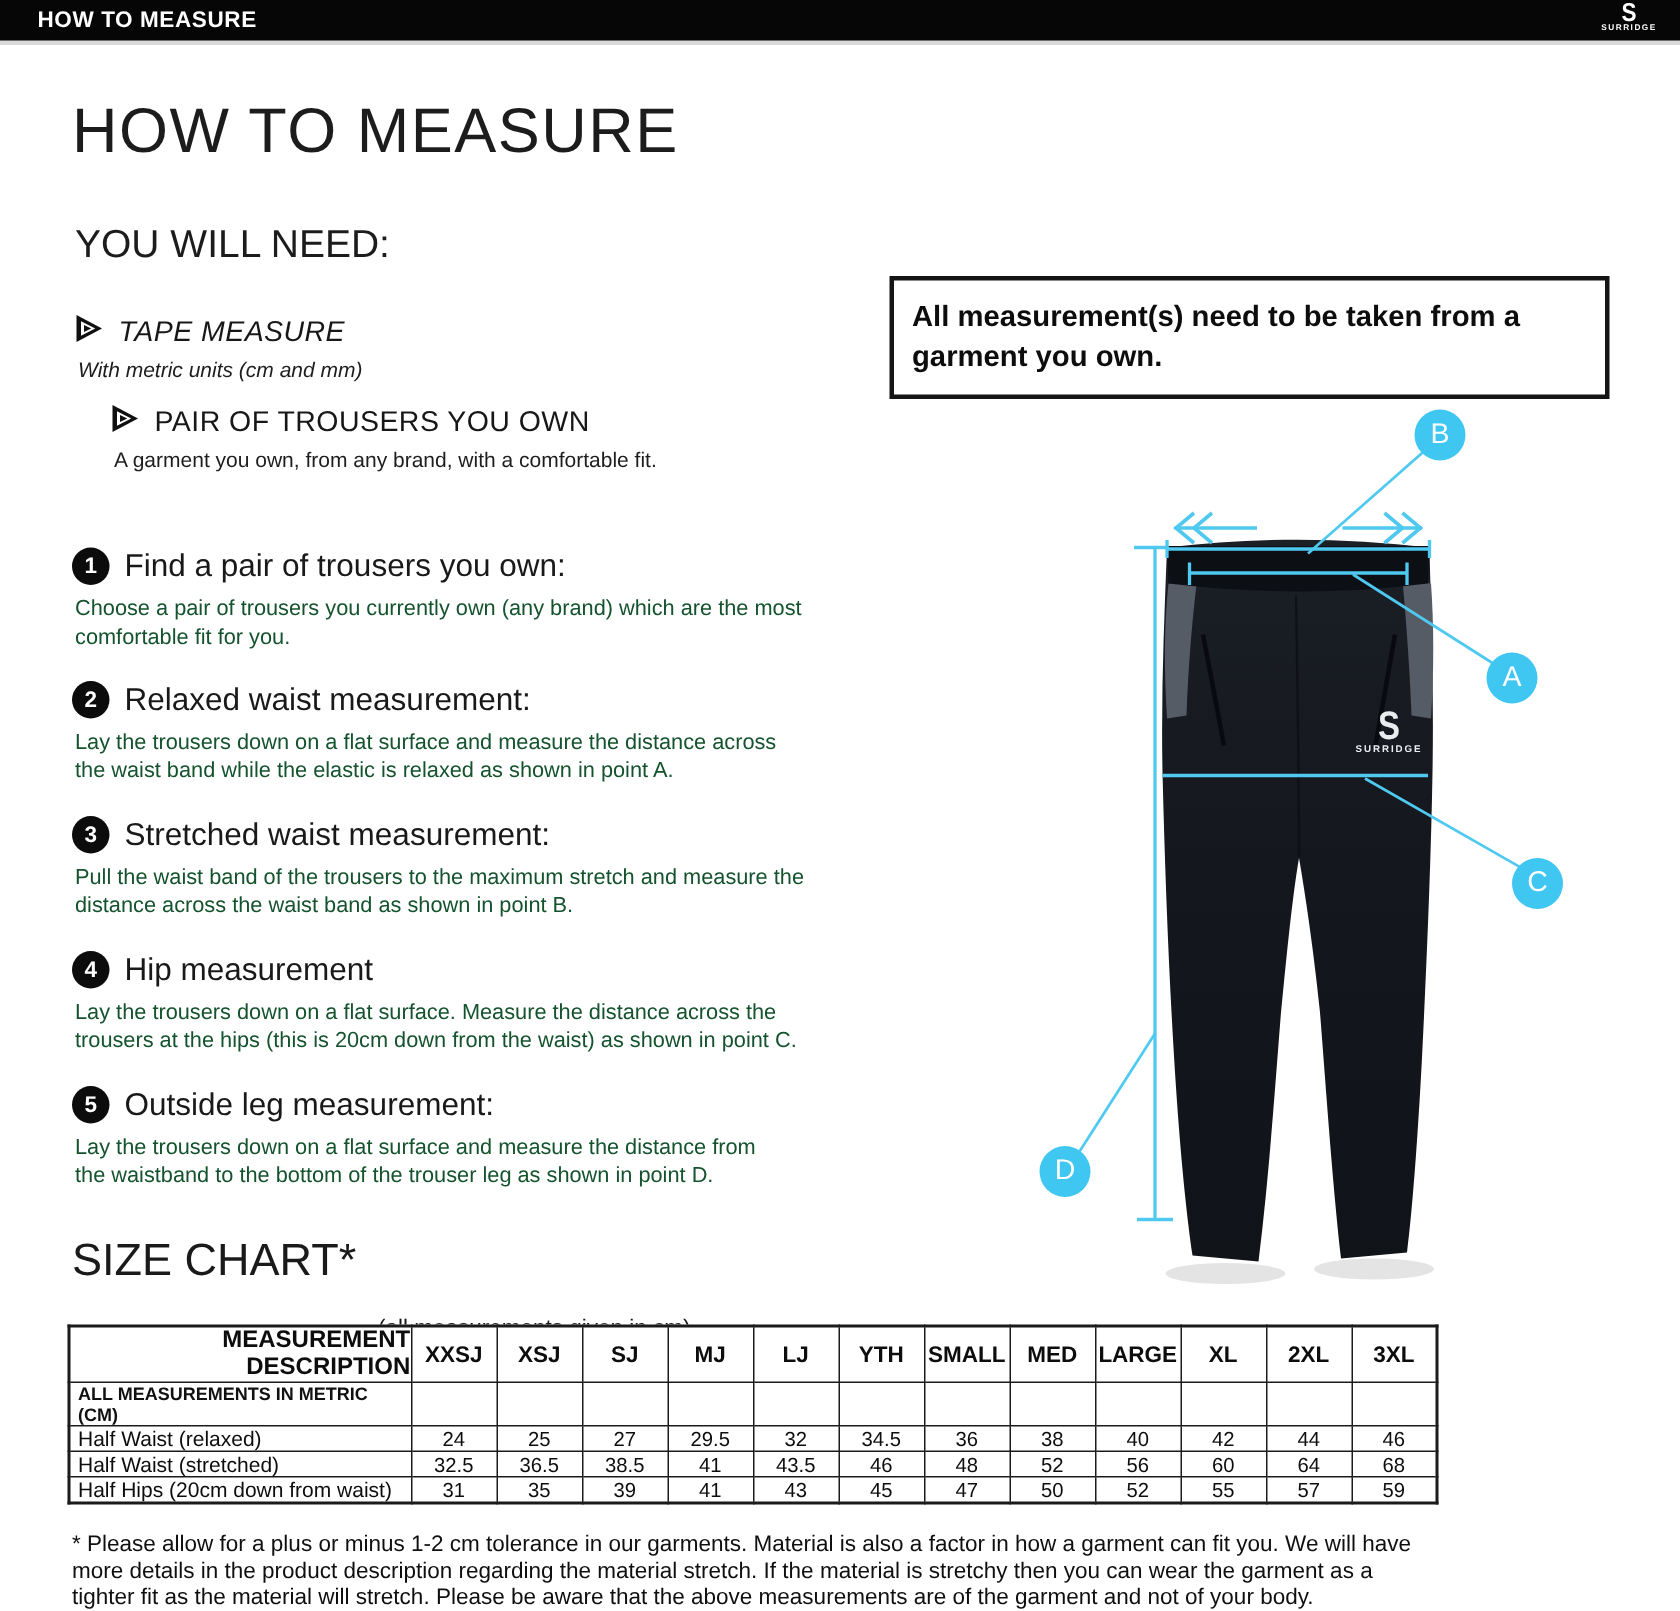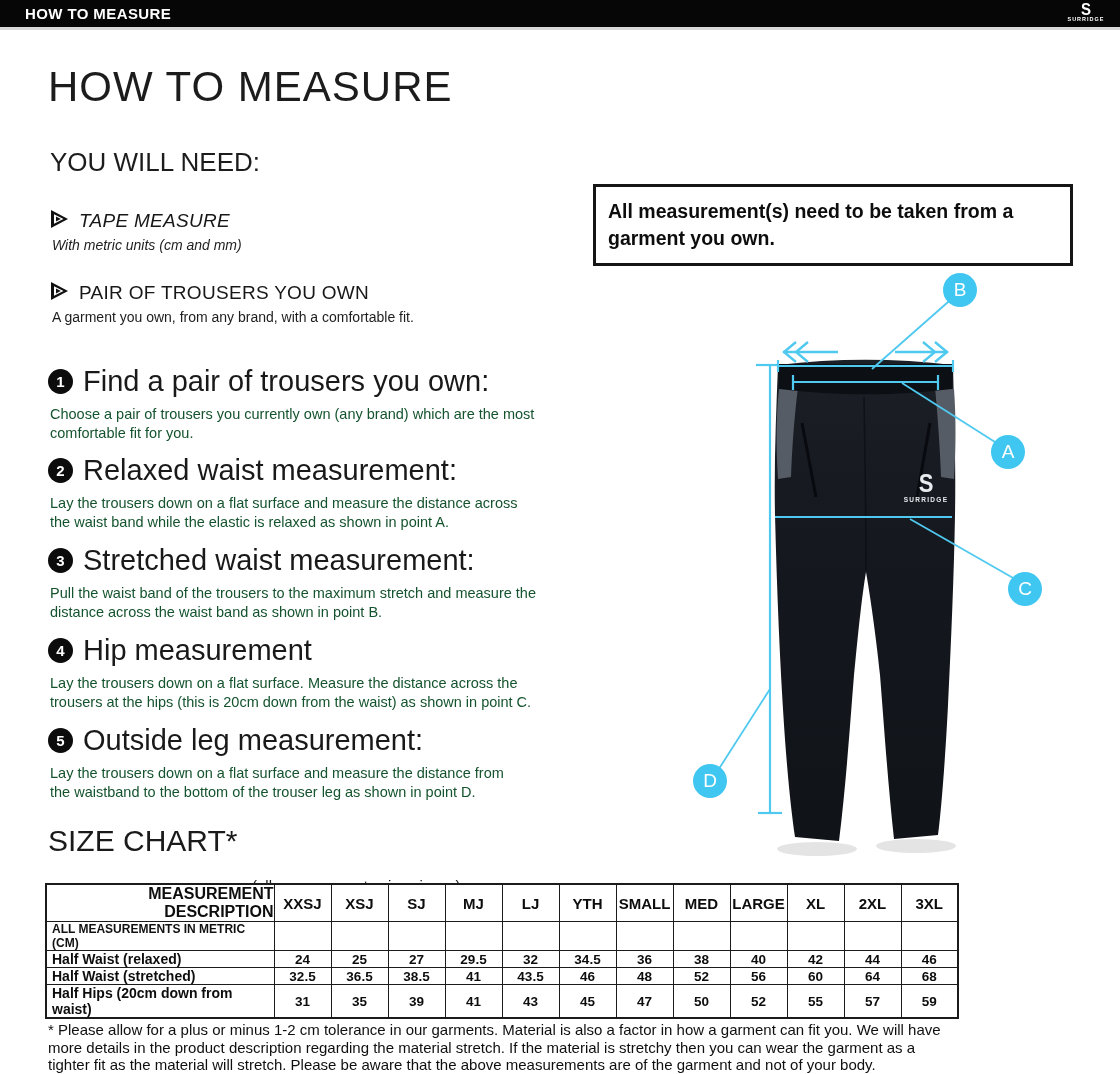--- a/index.html
+++ b/index.html
@@ -18,32 +18,32 @@
   
   .page-title{position:absolute;left:48px;top:63px;font-size:42px;letter-spacing:1px;color:#1c1c1c;font-weight:400;}
   .ywn-heading{position:absolute;left:50px;top:147px;font-size:26px;color:#1c1c1c;font-weight:400;}
 
   
   .need-item{position:absolute;left:48px;width:560px;}
   .ni-head{display:flex;align-items:center;gap:9px;}
   .ni-label{font-size:19px;color:#171717;letter-spacing:.3px;}
   .ni-desc{margin:3px 0 0 4px;font-size:14px;color:#1d1d1d;}
   #need-1{top:208px;font-style:italic;}
-  #need-2{top:280px;}
+  #need-2{top:268px;margin-left:24px;}
 
   
   .notice{position:absolute;left:593px;top:152px;width:450px;border:3px solid #151515;
           padding:11px 12px;font-size:19.5px;font-weight:700;line-height:27px;color:#0d0d0d;white-space:pre-line;margin-top:32px;}
 
   
   .step{position:absolute;left:48px;width:565px;}
   .step-head{display:flex;align-items:center;gap:10px;}
   .badge{width:25px;height:25px;border-radius:50%;background:#0c0c0c;color:#fff;font-size:15px;font-weight:700;
          display:flex;align-items:center;justify-content:center;flex:0 0 auto;}
-  .step-title{font-size:29px;color:#191919;}
+  .step-title{font-size:21px;color:#191919;}
   .step-body{margin:7px 0 0 2px;font-size:14.5px;line-height:19px;color:#14532d;white-space:pre-line;}
   #step-1{top:365px;} #step-2{top:454px;} #step-3{top:544px;} #step-4{top:634px;} #step-5{top:724px;}
 
   
   .figure-svg{position:absolute;left:680px;top:265px;}
   .point{position:absolute;width:34px;height:34px;border-radius:50%;background:#3fc6f1;color:#fff;
          font-size:19px;font-weight:400;display:flex;align-items:center;justify-content:center;}
   #point-B{left:943px;top:273px;}
   #point-A{left:991px;top:435px;}
   #point-C{left:1008px;top:572px;}
@@ -54,21 +54,21 @@
 
   
   .sc-heading{position:absolute;left:48px;top:824px;font-size:30px;color:#1a1a1a;font-weight:400;}
   .sc-note{position:absolute;left:252px;top:877px;font-size:15px;color:#161616;}
   table.size-table{position:absolute;left:45px;top:883px;border-collapse:collapse;table-layout:fixed;
                    border:2px solid #1b1b1b;background:#fff;}
   .size-table th,.size-table td{border:1px solid #1b1b1b;padding:0;}
   .size-table th{font-size:15px;font-weight:700;height:25px;text-align:center;color:#0d0d0d;}
   .size-table th.desc{font-size:16px;text-align:right;padding-left:18px;}
   .size-table tr.sub td{height:16px;font-size:12px;font-weight:700;text-align:left;padding-left:5px;}
-  .size-table tr.data td{height:16px;font-size:13.5px;font-weight:700;text-align:center;color:#0d0d0d;margin-top:32px;}
+  .size-table tr.data td{height:16px;font-size:13.5px;font-weight:400;text-align:center;color:#0d0d0d;margin-top:32px;}
   .size-table tr.data td.lbl{font-size:14px;text-align:left;padding-left:5px;}
 
   
   .footnote{position:absolute;left:48px;top:1021px;width:1055px;font-size:15px;line-height:17.5px;
             color:#0f0f0f;white-space:pre-line;}
 </style>
 </head>
 <body>
 
 <div class="topbar">

